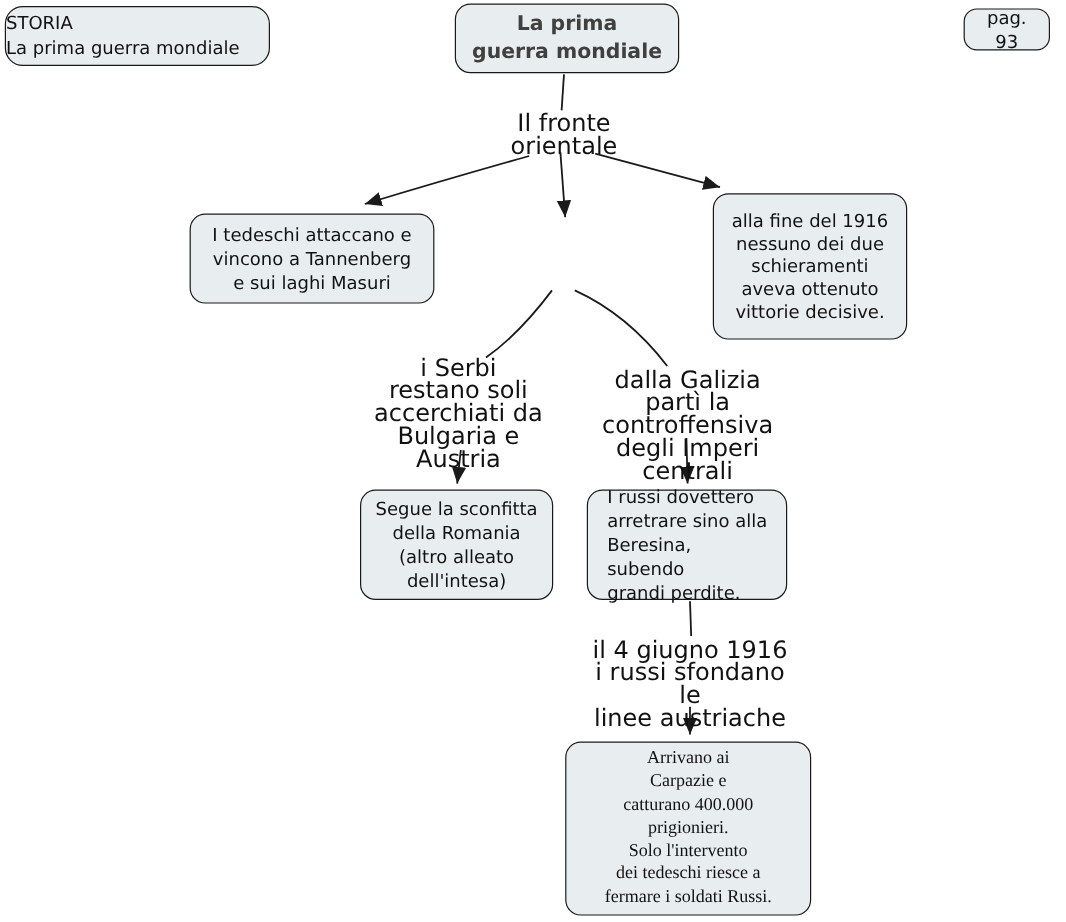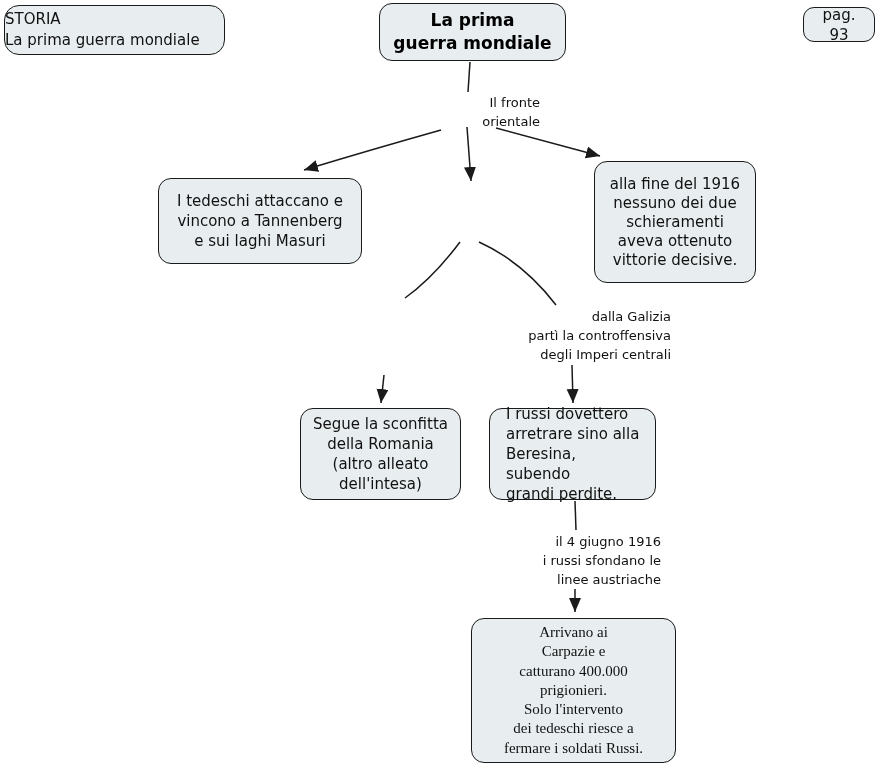--- a/index.html
+++ b/index.html
@@ -19,30 +19,30 @@
     border:1.5px solid #1a1a1a;
     border-radius:13px;
     display:flex;align-items:center;justify-content:center;
     padding:4px 10px;
     font-size:15px;line-height:20px;
     text-align:center;
   }
   .node .txt{white-space:pre-line;}
   .floating-label{
     position:absolute;
-    font-size:13px;line-height:19px;
-    text-align:right;
+    font-size:20px;line-height:19px;
+    text-align:center;
     white-space:pre-line;
   }
   
   .subject-box{left:4px;top:5px;width:221px;height:50px;justify-content:flex-start;text-align:left;line-height:21px;border-radius:15px;padding-left:0;}
-  .title-box{left:379px;top:3px;width:187px;height:58px;font-weight:bold;font-size:17px;line-height:23px;color:#000000;}
+  .title-box{left:379px;top:3px;width:187px;height:58px;font-weight:bold;font-size:17px;line-height:23px;color:#404040;}
   .page-box{left:803px;top:7px;width:72px;height:35px;border-radius:11px;}
   .lbl-fronte{left:400px;top:93px;width:140px;}
-  .box-tedeschi{left:158px;top:178px;width:204px;height:86px;}
+  .box-tedeschi{left:158px;top:178px;width:204px;height:75px;}
   .box-russi{left:391px;top:188px;width:171px;height:53px;}
   .box-fine1916{left:594px;top:161px;width:162px;height:122px;line-height:19px;}
   .lbl-serbi{left:297px;top:297px;width:170px;}
   .lbl-contro{left:475px;top:307px;width:196px;}
   .box-romania{left:300px;top:408px;width:161px;height:92px;}
   .box-beresina{left:489px;top:408px;width:167px;height:92px;justify-content:flex-start;text-align:left;padding-left:16px;}
   .lbl-giugno{left:489px;top:532px;width:172px;}
   .box-carpazi{left:471px;top:618px;width:205px;height:145px;line-height:19.3px;padding:4px 8px;font-family:Liberation Serif, serif;}
 </style>
 </head>
@@ -93,20 +93,24 @@
 
 
   <div class="node box-fine1916">
     <span class="txt">alla fine del 1916
 nessuno dei due
 schieramenti
 aveva ottenuto
 vittorie decisive.</span>
   </div>
 
+  <div class="floating-label lbl-serbi">i Serbi
+restano soli
+accerchiati da
+Bulgaria e Austria</div>
 
   <div class="floating-label lbl-contro">dalla Galizia
 partì la controffensiva
 degli Imperi centrali</div>
 
   <div class="node box-romania">
     <span class="txt">Segue la sconfitta
 della Romania
 (altro alleato
 dell'intesa)</span>

